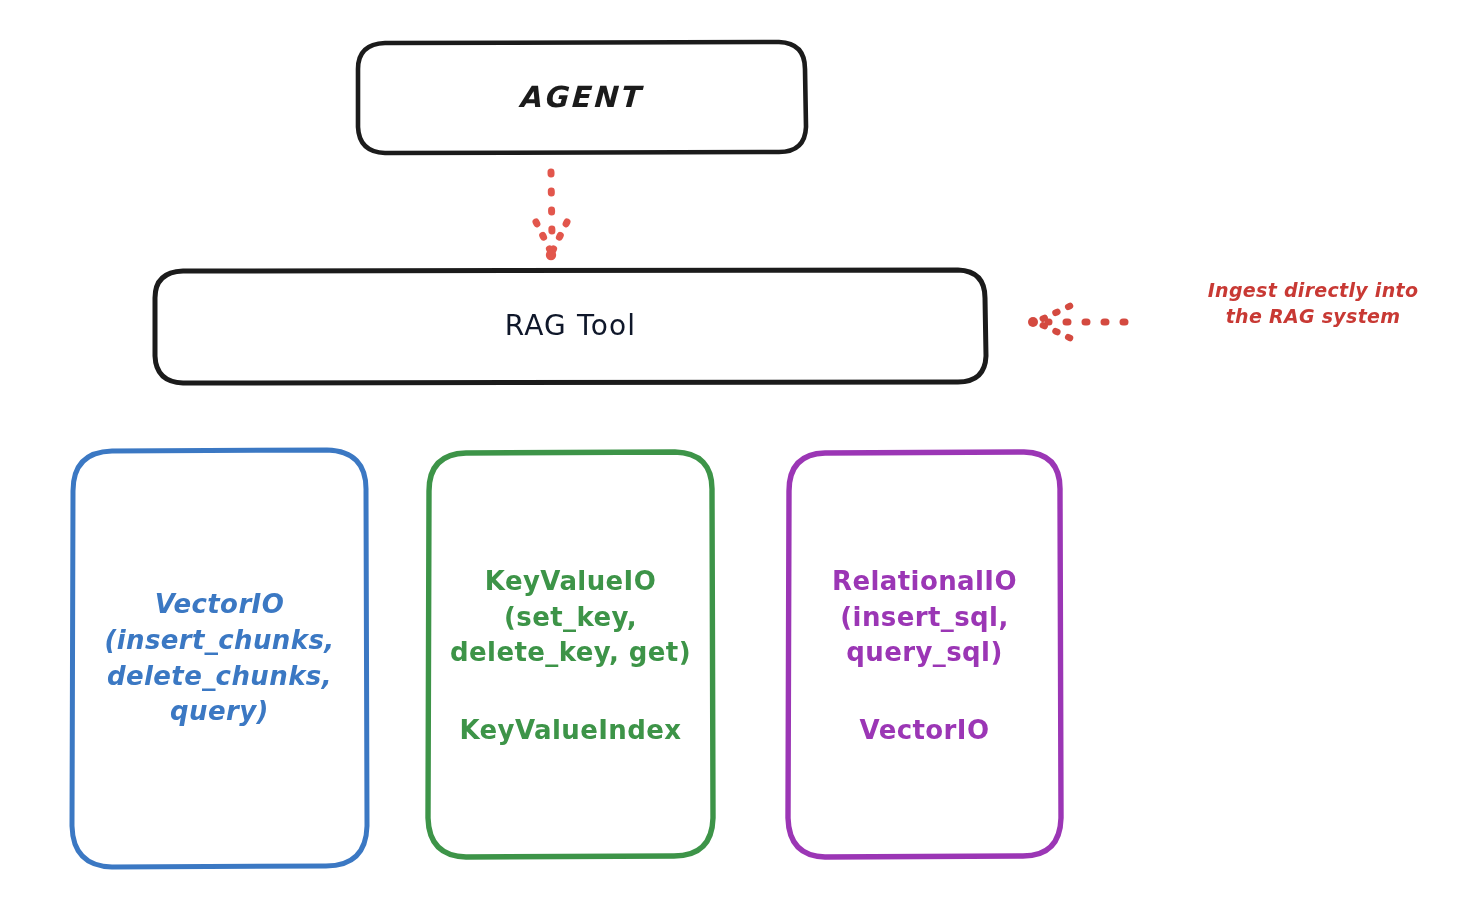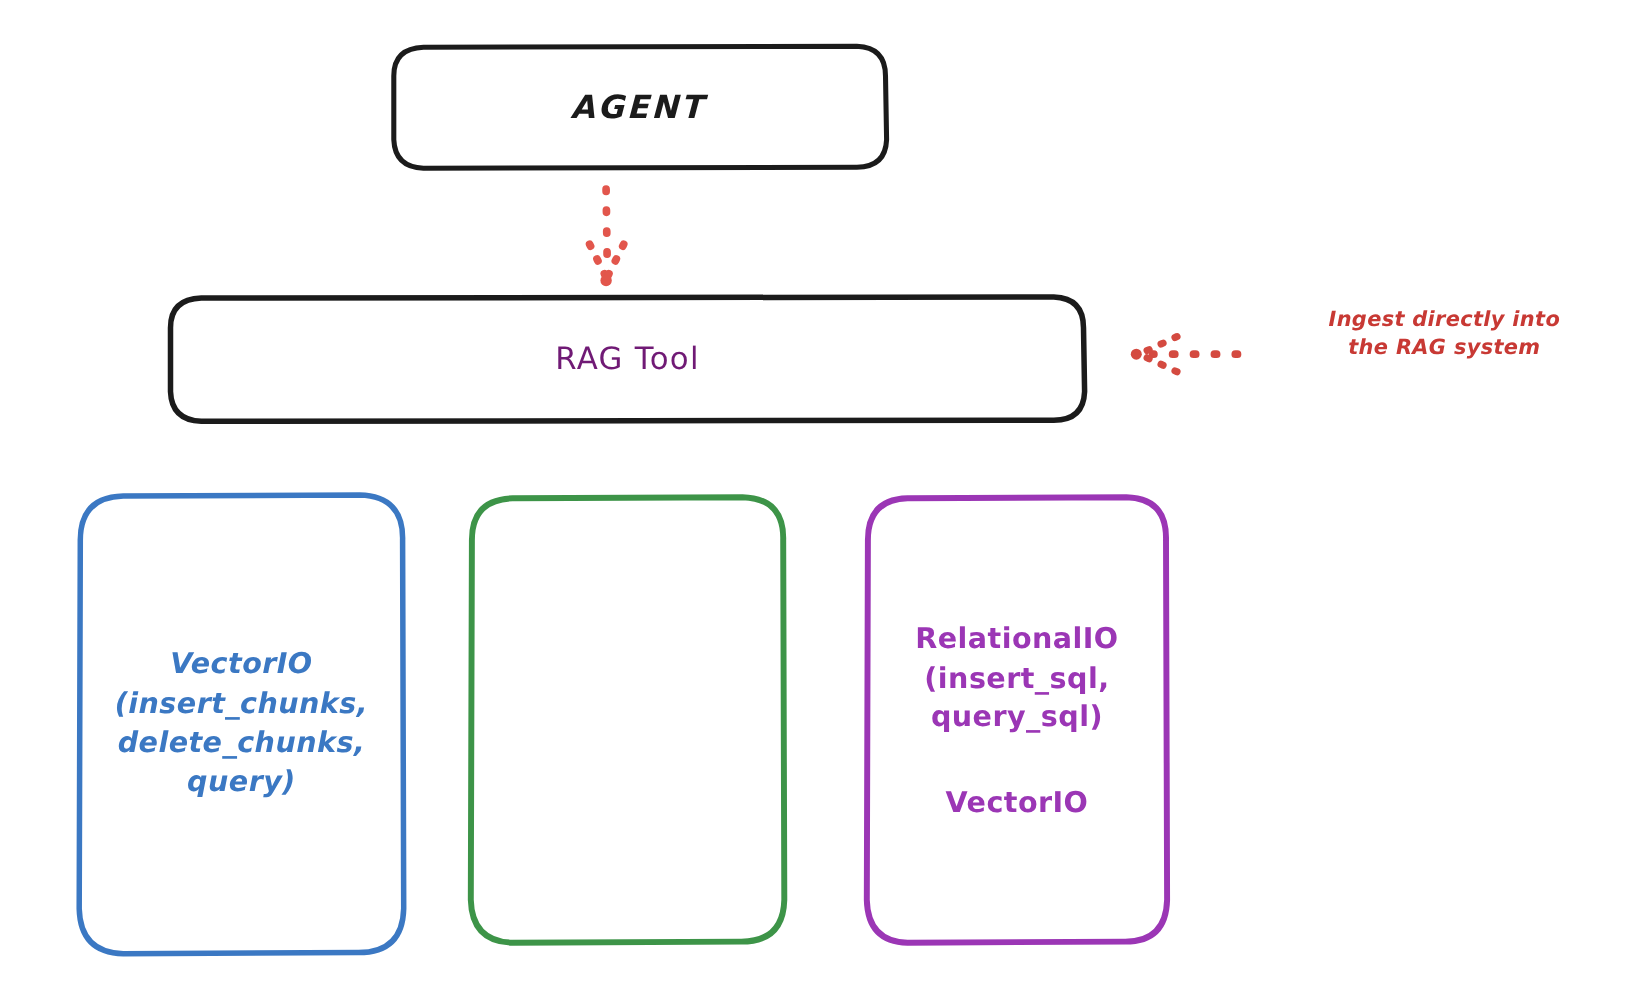--- a/index.html
+++ b/index.html
@@ -60,21 +60,21 @@
     left: 155px;
     top: 270px;
     width: 831px;
     height: 113px;
   }
   #rag-tool-node .node-label {
     font-family: "DejaVu Sans", sans-serif;
     font-size: 28px;
     font-weight: 500;
     letter-spacing: 1.2px;
-    color: #701a75;
+    color: #0f172a;
   }
 
   
   #vector-node {
     left: 72px;
     top: 450px;
     width: 295px;
     height: 417px;
   }
   #keyvalue-node {
@@ -187,20 +187,24 @@
   <div class="provider-text">
     <div class="provider-api">VectorIO
 (insert_chunks,
 delete_chunks,
 query)</div>
   </div>
 </div>
 
 <div class="node" id="keyvalue-node">
   <div class="provider-text">
+    <div class="provider-api">KeyValueIO
+(set_key,
+delete_key, get)</div>
+    <div class="provider-index">KeyValueIndex</div>
   </div>
 </div>
 
 <div class="node" id="relational-node">
   <div class="provider-text">
     <div class="provider-api">RelationalIO
 (insert_sql,
 query_sql)</div>
     <div class="provider-index">VectorIO</div>
   </div>

